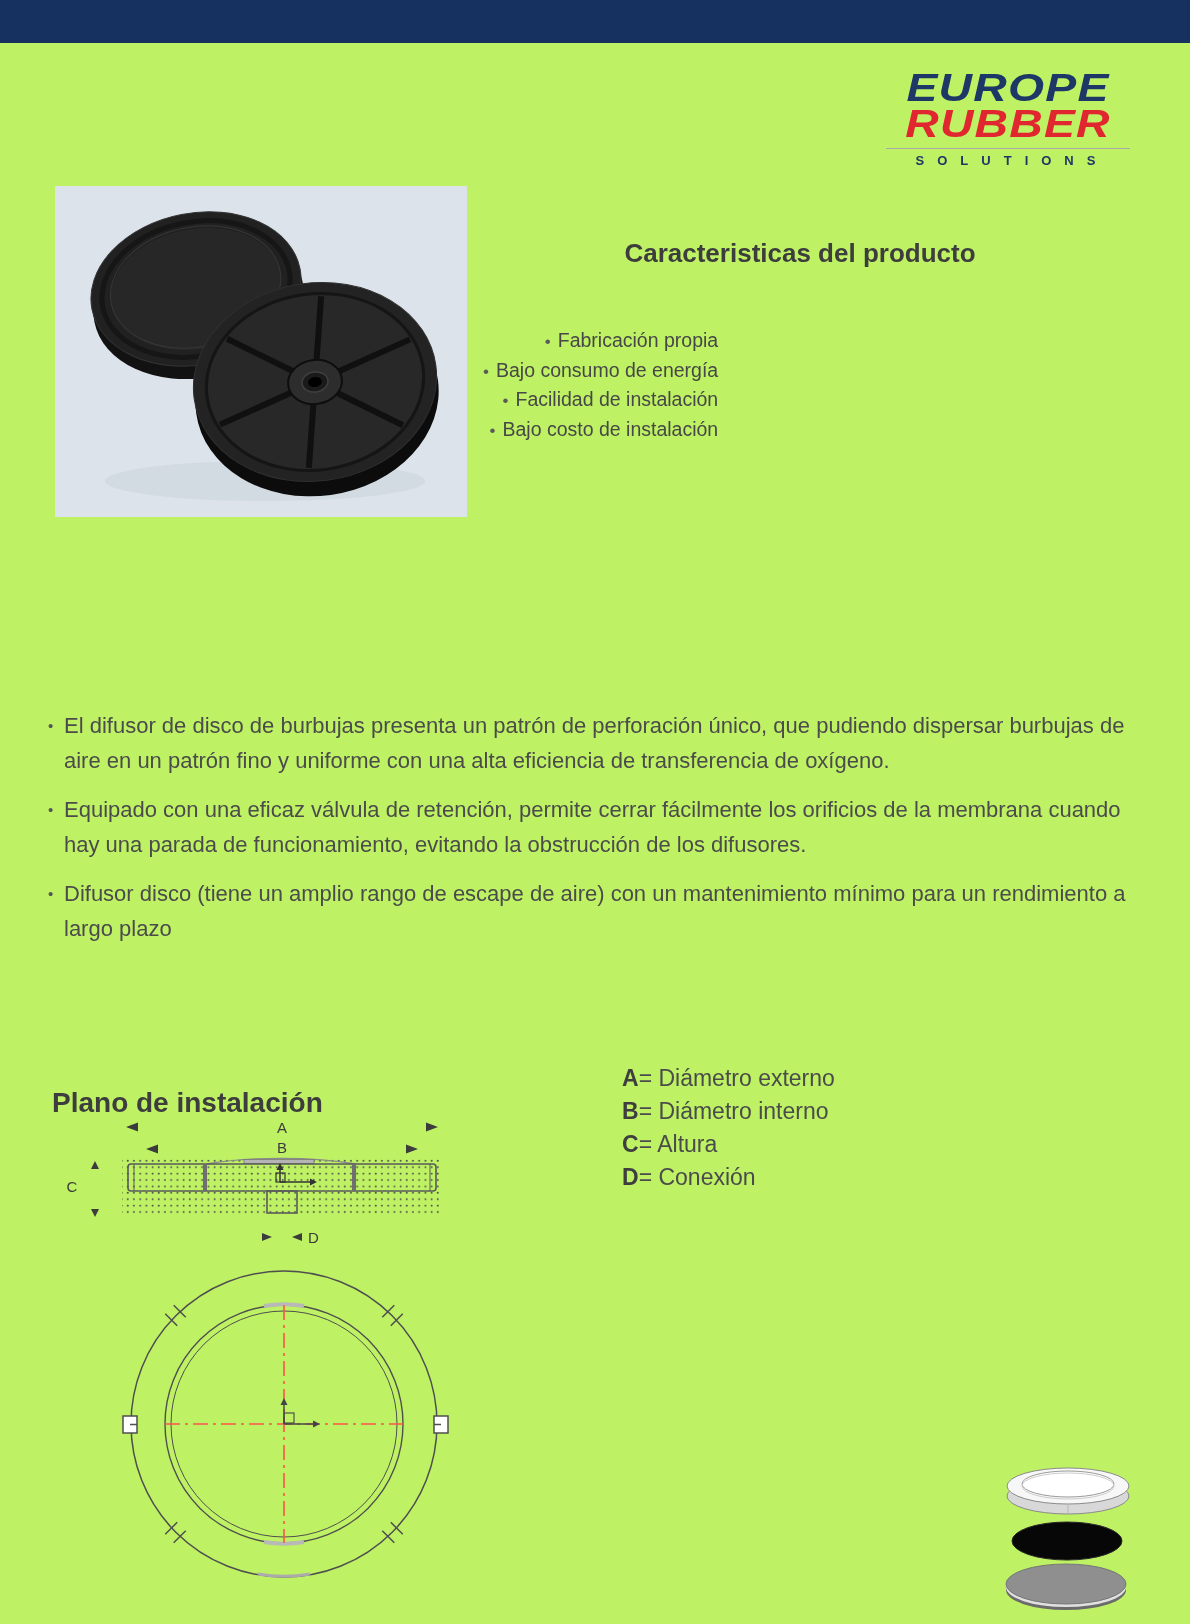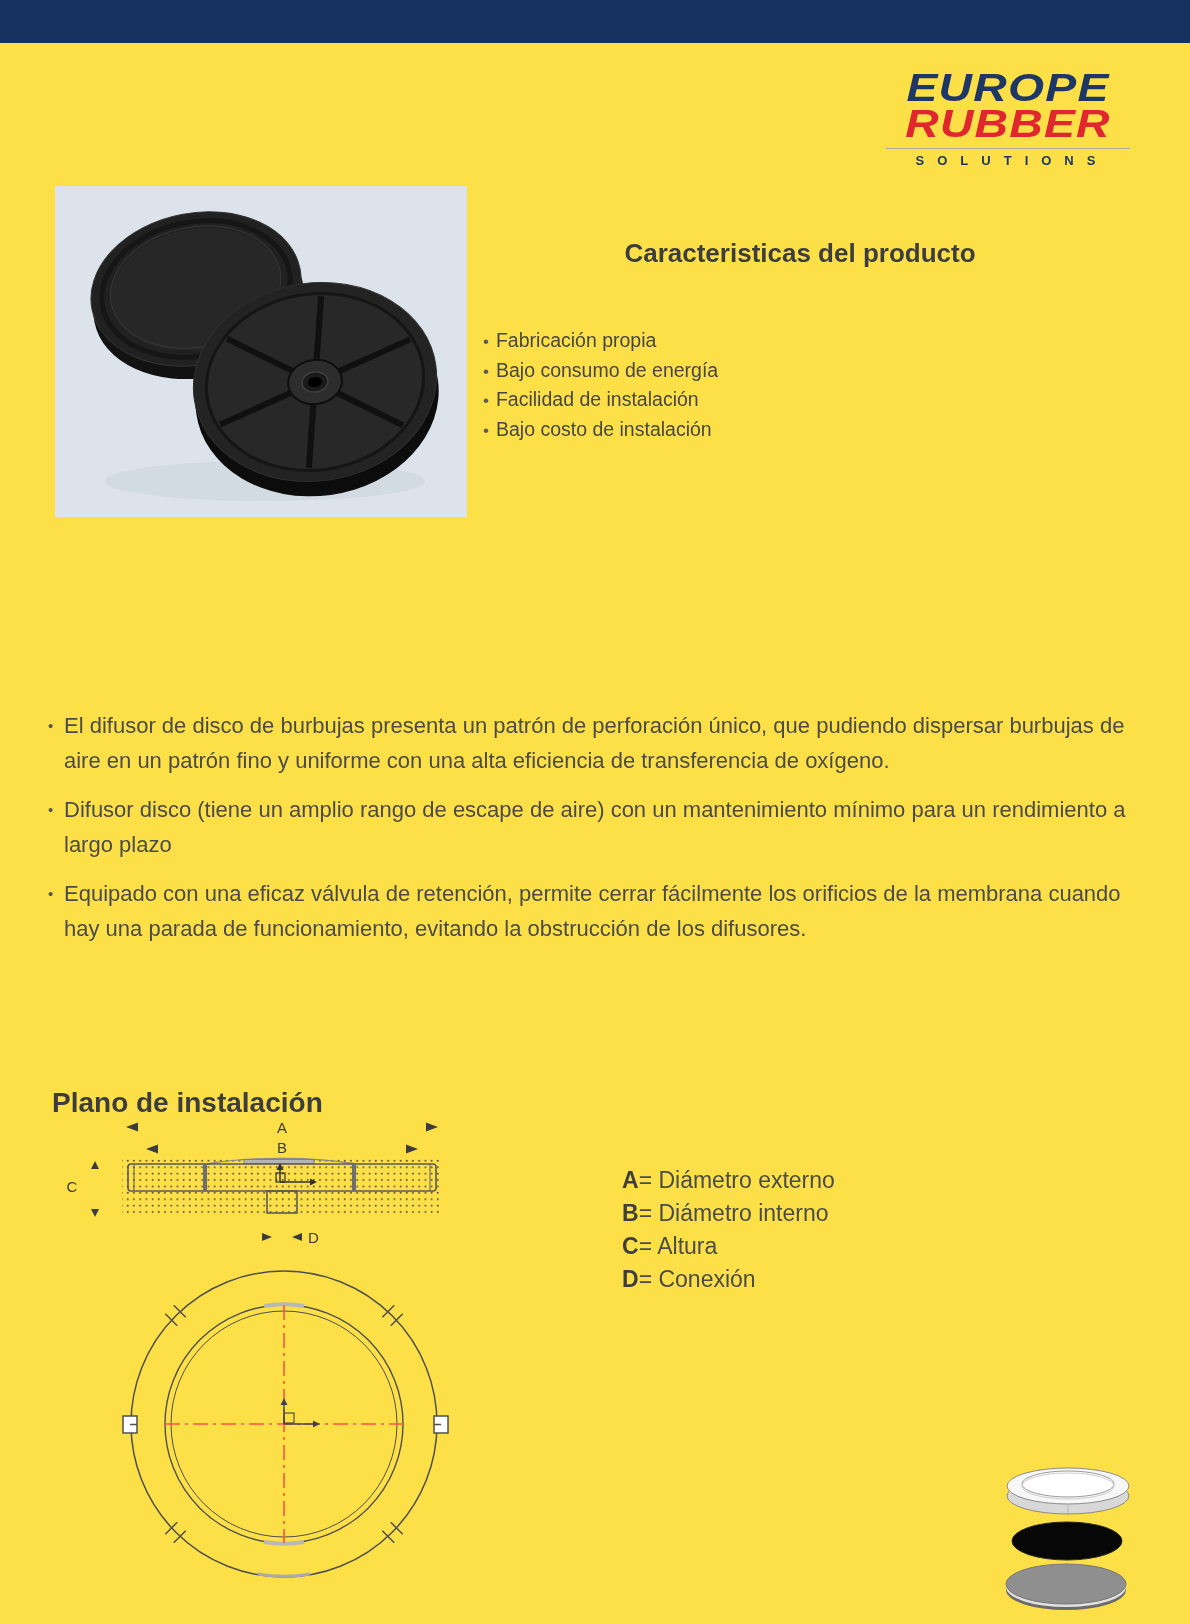--- a/index.html
+++ b/index.html
@@ -1,18 +1,18 @@
 <!DOCTYPE html>
 <html><head>
 <meta charset="utf-8">
 <style>
   html,body{margin:0;padding:0;background:#ffffff;}
   .page{
     position:relative;width:1190px;height:1624px;margin:0 auto;
-    background:#fde047;overflow:hidden;
+    background:#bef264;overflow:hidden;
     font-family:"Liberation Sans",sans-serif;
   }
   .abs{position:absolute;}
 
   
   .topbar{left:0;top:0;width:1190px;height:43px;background:#16305f;}
 
   
   .logo{left:884px;top:70px;width:248px;text-align:center;}
   .logo-w1,.logo-w2{
@@ -30,35 +30,35 @@
 
   
   .photo{left:55px;top:186px;width:412px;height:331px;}
 
   
   .features-title{left:608px;top:238px;width:384px;text-align:center;
     font-size:26px;line-height:30px;font-weight:bold;color:#3d3d3d;}
   .fcol{margin:0;padding:0;list-style:none;}
   .fcol-left{left:483px;top:329px;}
   .fcol-right{left:813px;top:329px;}
-  .fcol li{font-size:19.5px;line-height:23px;color:#474747;margin:0 0 5.5px 0;white-space:nowrap;}
+  .fcol li{font-size:19.5px;line-height:23px;color:#474747;margin:0 0 5.5px 0;white-space:nowrap;text-align:right;}
   .fcol li::before{content:"\2022";color:#5a5a5a;font-size:17px;margin-right:7px;}
 
   
   .spec-title{left:50px;top:632px;font-size:28px;line-height:38px;font-weight:bold;color:#3d3d3d;}
   .spec-list{left:48px;top:699px;width:1108px;margin:0;padding:0;list-style:none;}
   .spec-list li{position:relative;padding-left:16px;margin:9px 0 14px 0;
     font-size:22px;line-height:35px;color:#4b4b4b;}
   .spec-list li::before{content:"\2022";position:absolute;left:0;top:0;
     font-size:15px;line-height:35px;color:#555;}
 
   
   .plano-title{left:52px;top:1058px;font-size:28px;line-height:38px;font-weight:bold;color:#3d3d3d;margin-top:26px;}
   .cross-svg{left:58px;top:1108px;}
-  .legend{left:622px;top:1164px;}
+  .legend{left:622px;top:1062px;}
   .legend-row{font-size:23px;line-height:33px;color:#4b4b4b;white-space:nowrap;}
   .legend-key{font-weight:bold;color:#3e3e3e;}
   .circle-svg{left:118px;top:1252px;}
   .exploded-svg{left:948px;top:1424px;}
 
   svg{display:block;}
   text{font-family:"Liberation Sans",sans-serif;}
 </style>
 </head>
 <body>
@@ -107,22 +107,22 @@
   <div class="abs features-title">Caracteristicas del producto</div>
   <ul class="abs fcol fcol-left">
     <li>Fabricación propia</li>
     <li>Bajo consumo de energía</li>
     <li>Facilidad de instalación</li>
     <li>Bajo costo de instalación</li>
   </ul>
 
   <ul class="abs spec-list">
     <li>El difusor de disco de burbujas presenta un patrón de perforación único, que pudiendo dispersar burbujas de aire en un patrón fino y uniforme con una alta eficiencia de transferencia de oxígeno.</li>
+    <li>Equipado con una eficaz válvula de retención, permite cerrar fácilmente los orificios de la membrana cuando hay una parada de funcionamiento, evitando la obstrucción de los difusores.</li>
     <li>Difusor disco (tiene un amplio rango de escape de aire) con un mantenimiento mínimo para un rendimiento a largo plazo</li>
-    <li>Equipado con una eficaz válvula de retención, permite cerrar fácilmente los orificios de la membrana cuando hay una parada de funcionamiento, evitando la obstrucción de los difusores.</li>
   </ul>
 
   <div class="abs plano-title">Plano de instalación</div>
 
   <svg class="abs cross-svg" width="404" height="145" viewBox="0 0 404 145">
     <defs>
       <pattern id="dots" width="6.2" height="6.4" patternUnits="userSpaceOnUse">
         <circle cx="1.6" cy="1.6" r="1" fill="#4c4c4c"></circle>
       </pattern>
     </defs>

